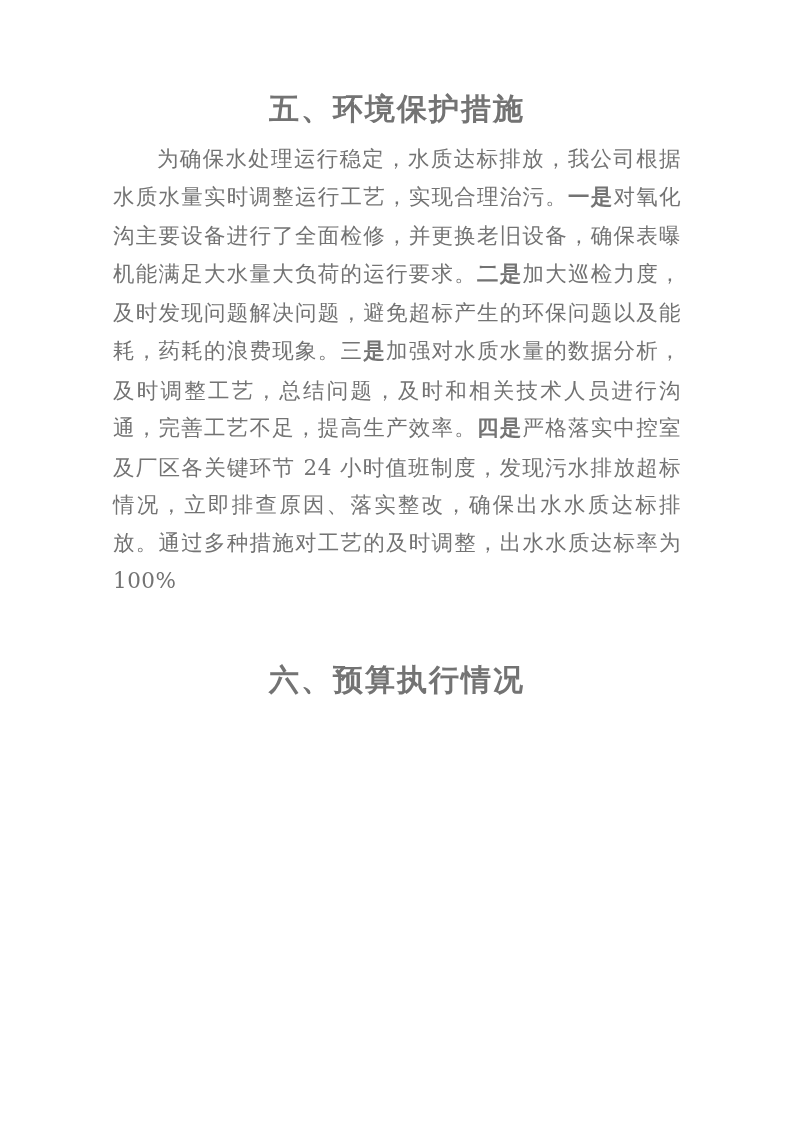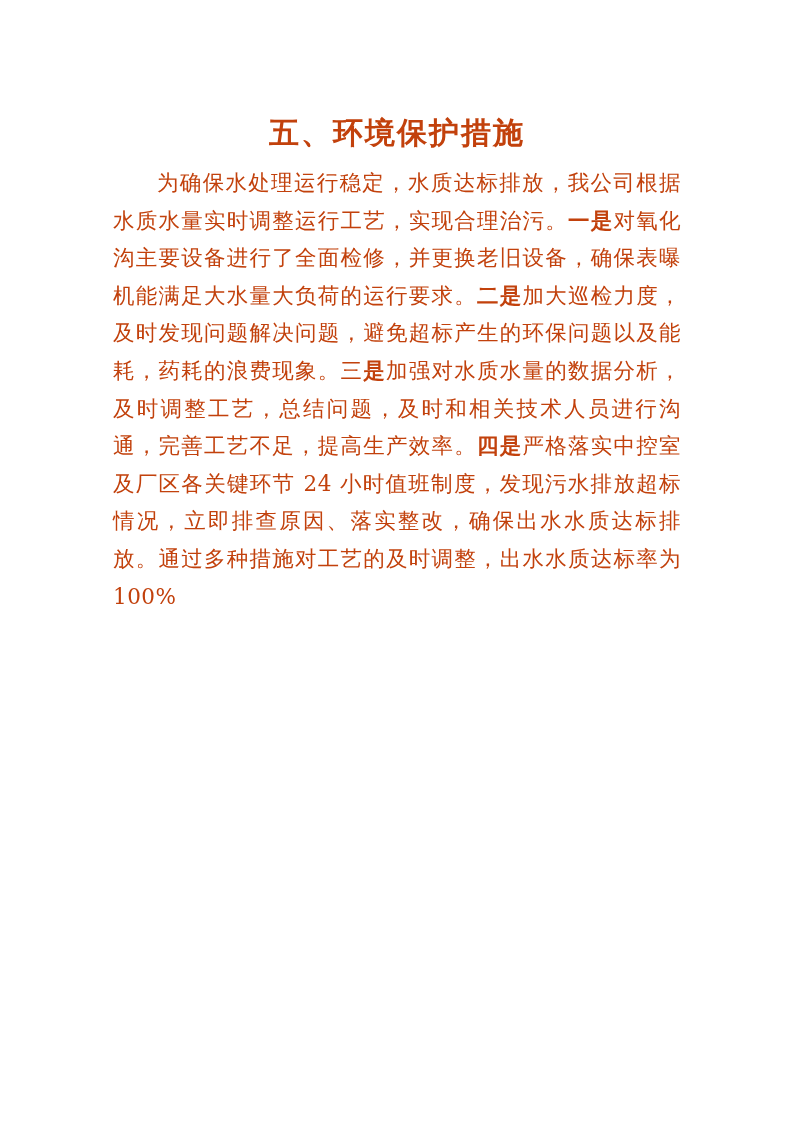--- a/index.html
+++ b/index.html
@@ -6,23 +6,23 @@
     margin: 0;
     padding: 0;
     background: #ffffff;
   }
   .page {
     position: relative;
     width: 793px;
     height: 1122px;
     background: #ffffff;
     box-sizing: border-box;
-    padding: 112px 112px 0 113px;
+    padding: 88px 112px 0 113px;
     font-family: "DejaVu Serif", "Liberation Serif", serif;
-    color: #c2410c;
+    color: #737373;
     overflow: hidden;
   }
   .section-title {
     font-size: 30px;
     line-height: 42px;
     font-weight: bold;
     text-align: center;
     margin: 0 0 10px 0;
     letter-spacing: 2px;
   }
@@ -34,27 +34,29 @@
     font-size: 21.5px;
     line-height: 37.6px;
     text-align: justify;
     text-indent: 44px;
     margin: 0;
     letter-spacing: 0.5px;
     word-break: break-word;
   }
   .b {
     font-weight: bold;
+    font-family: Liberation Mono, monospace;
   }
 </style>
 </head>
 <body>
 
 <div class="page">
 
   <h1 class="section-title">五、环境保护措施</h1>
 
   <p class="para"><span>为确保水处理运行稳定，水质达标排放，我公司根据水质水量实时调整运行工艺，实现合理治污。</span><span class="b">一是</span><span>对氧化沟主要设备进行了全面检修，并更换老旧设备，确保表曝机能满足大水量大负荷的运行要求。</span><span class="b">二是</span><span>加大巡检力度，及时发现问题解决问题，避免超标产生的环保问题以及能耗，药耗的浪费现象。三</span><span class="b">是</span><span>加强对水质水量的数据分析，及时调整工艺，总结问题，及时和相关技术人员进行沟通，完善工艺不足，提高生产效率。</span><span class="b">四是</span><span>严格落实中控室及厂区各关键环节 24 小时值班制度，发现污水排放超标情况，立即排查原因、落实整改，确保出水水质达标排放。通过多种措施对工艺的及时调整，出水水质达标率为 100%</span></p>
 
+  <h1 class="section-title second">六、预算执行情况</h1>
 
 
 
 </div>
 
 </body></html>

